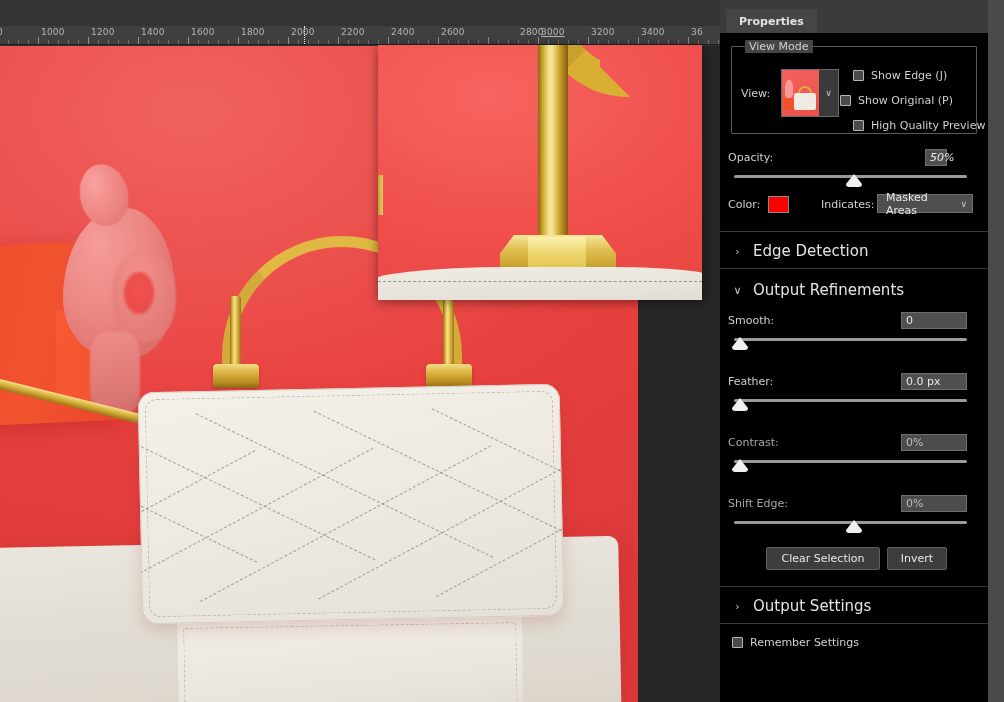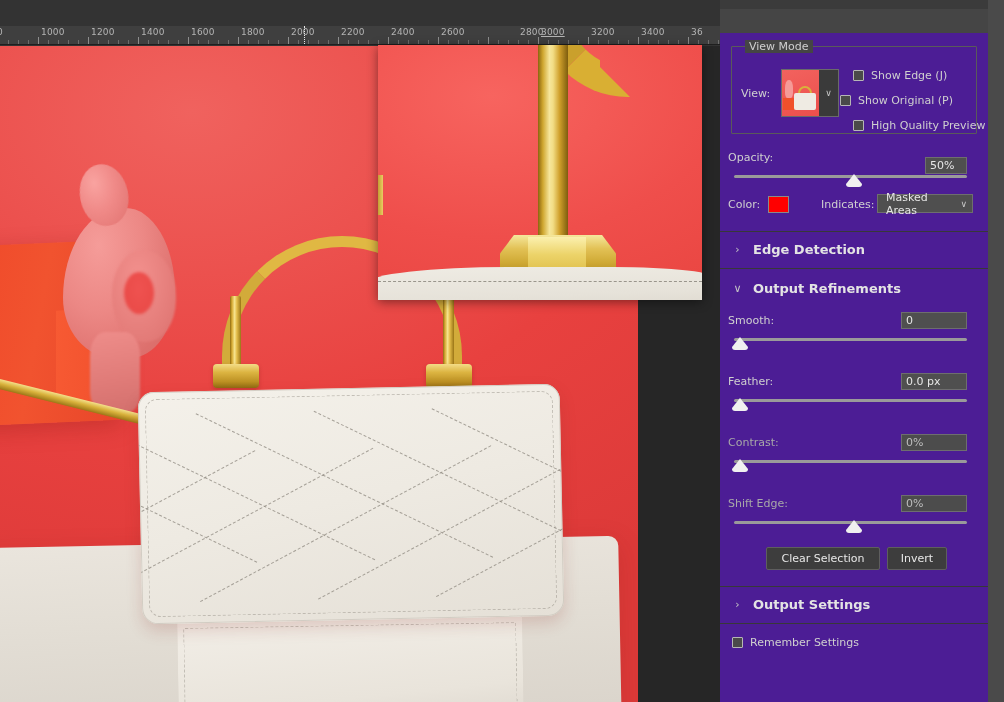--- a/index.html
+++ b/index.html
@@ -240,21 +240,21 @@
     background: #3b3b3b;
   }
   .tab {
     position: absolute; left: 6px; top: 0; height: 24px;
     padding: 0 13px;
     display: flex; align-items: center;
     background: #454545; color: #e2e2e2; font-size: 11px; font-weight: bold;
   }
   .panel-body {
     position: absolute; left: 0; top: 33px; width: 268px; height: 669px;
-    background: #4c1d95;
+    background: #000000;
     padding-left: 48px;
   }
   .panel-scrollgutter {
     position: absolute; left: 268px; top: 33px; width: 16px; height: 669px;
     background: #454545; border-left: 1px solid #3e3e3e;
   }
   .panel-farstrip {
     position: absolute; left: 988px; top: 0; width: 16px; height: 702px;
     background: #4a4a4a;
   }
@@ -328,21 +328,21 @@
   }
   .slider-thumb:after {
     content: ""; position: absolute; left: -8px; top: 10px;
     width: 16px; height: 3px; background: #f0f0f0; border-radius: 0 0 3px 3px;
   }
 
   .divider { position: absolute; left: 0; width: 268px; height: 1px; background: #383838; }
 
   .sect-head { position: absolute; display: flex; align-items: center; gap: 11px; }
   .chev { color: #c6c6c6; font-size: 11px; width: 9px; text-align: center; }
-  .sect-title { color: #e4e4e4; font-size: 13px; font-weight: bold; }
+  .sect-title { color: #e4e4e4; font-size: 15px; font-weight: normal; }
 
   .swatch {
     position: absolute; width: 21px; height: 17px;
     border: 1px solid #8a8a8a;
   }
   .dropdown {
     position: absolute; height: 19px;
     background: #4f4f4f; border: 1px solid #6e6e6e;
     display: flex; align-items: center; justify-content: space-between;
     padding: 0 5px 0 8px;
@@ -504,20 +504,25 @@
     <div class="loupe-nut-face"></div>
     <div class="loupe-surface"></div>
     <div class="loupe-stitch"></div>
   </div>
 
   <div class="panel">
     <div class="panel-topbar">
       <span class="collapse-chev">»</span>
     </div>
 
+    <div class="tabstrip">
+      <div class="tab">
+        <span>Properties</span>
+      </div>
+    </div>
 
     <div class="panel-body">
 
       <div class="groupbox">
         <span class="groupbox-title">View Mode</span>
 
         <span class="lbl" style="position:absolute;left:9px;top:40px;">View:</span>
 
         <div class="thumb-wrap">
           <div class="thumb">
@@ -539,21 +544,21 @@
           <span class="cbox"></span>
           <span class="lbl">Show Original (P)</span>
         </div>
         <div class="cbrow" style="left:121px;top:72px;">
           <span class="cbox"></span>
           <span class="lbl">High Quality Preview</span>
         </div>
       </div>
 
       <span class="lbl" style="position:absolute;left:8px;top:118px;">Opacity:</span>
-      <div class="field" style="left:205px;top:124px;width:42px;">
+      <div class="field" style="left:205px;top:116px;width:22px;font-style:italic;">
         <span>50%</span>
       </div>
       <div class="slider-track" style="left:14px;top:142px;width:233px;"></div>
       <div class="slider-thumb" style="left:126px;top:141px;"></div>
 
       <span class="lbl" style="position:absolute;left:8px;top:165px;">Color:</span>
       <div class="swatch" id="colorSwatch" style="left: 48px; top: 163px; background: rgb(255, 0, 0);"></div>
       <span class="lbl" style="position:absolute;left:101px;top:165px;">Indicates:</span>
       <div class="dropdown" style="left:157px;top:161px;width:96px;">
         <span>Masked Areas</span>

